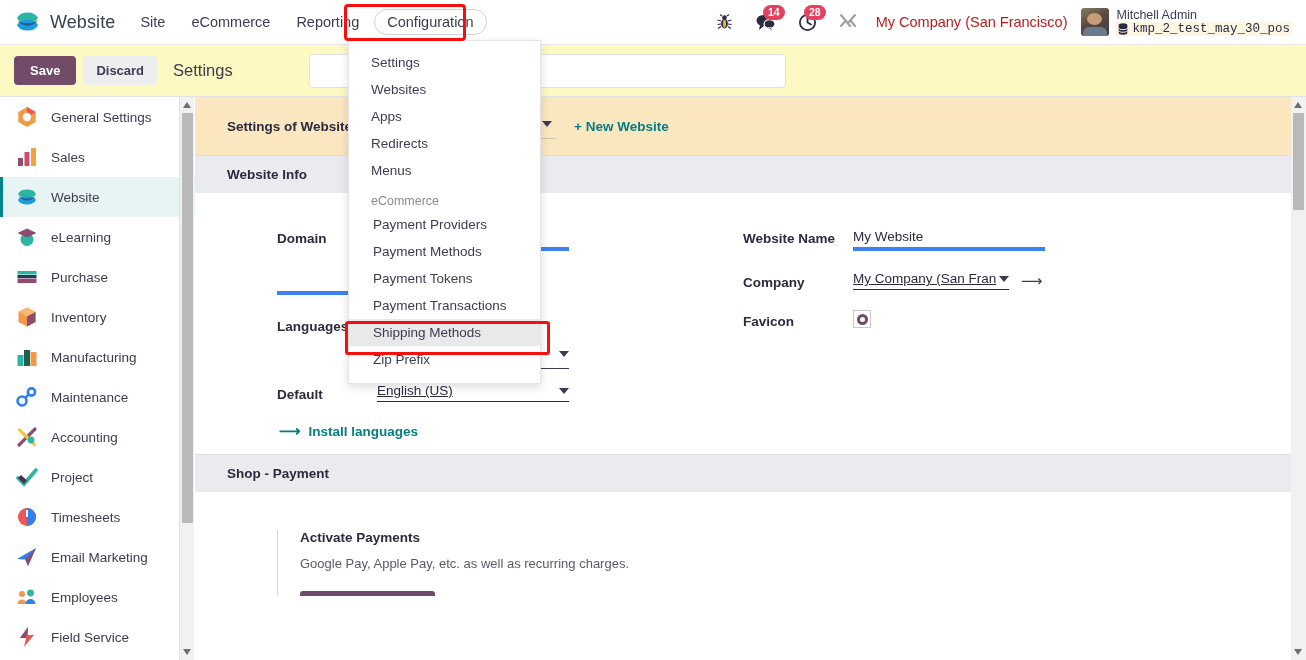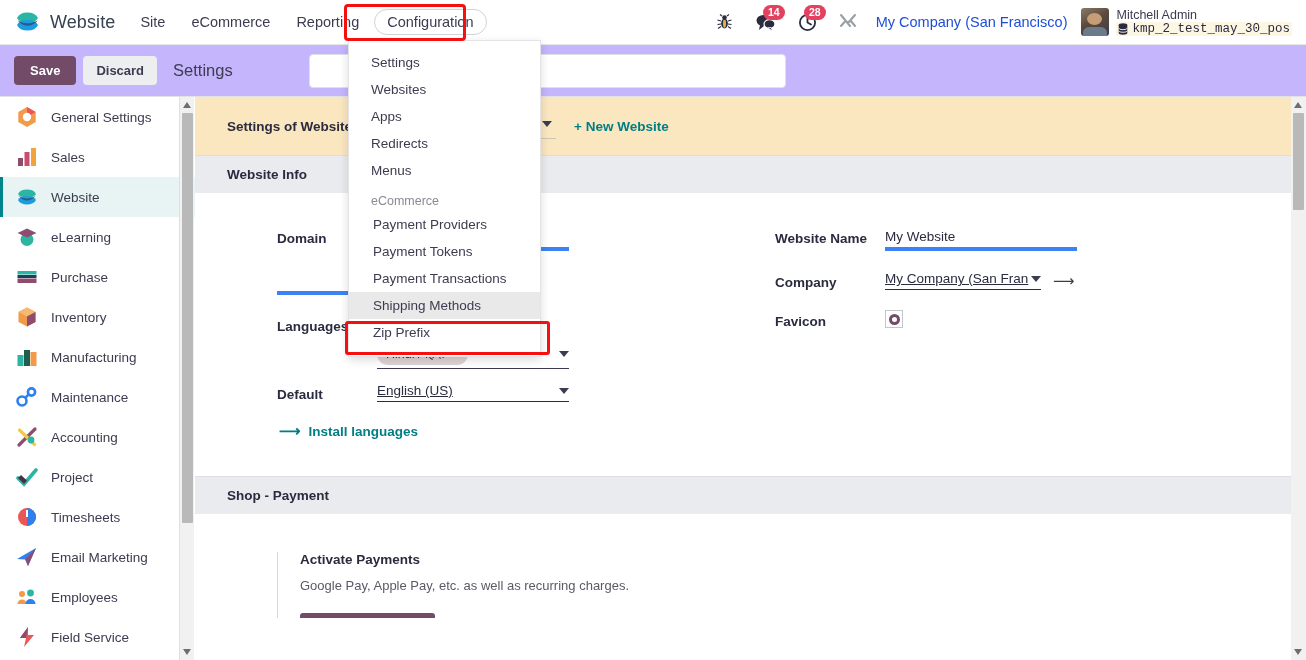--- a/index.html
+++ b/index.html
@@ -47,21 +47,21 @@
     gap: 0px; padding-right: 6px; height: 45px;
   }
   .sysicon { position: relative; padding: 0 11px; display:flex; align-items:flex-start; }
   .badge {
     position: absolute; top: -8px; right: 2px;
     background: #e4405f; color: #fff;
     font-size: 10.5px; font-weight: bold;
     border-radius: 9px; padding: 1px 5px 1px 5px;
     line-height: 13px;
   }
-  #company-name { font-size: 14.5px; color: #1d4ed8; padding: 0 14px 0 8px; white-space: nowrap; }
+  #company-name { font-size: 14.5px; color: #b91c1c; padding: 0 14px 0 8px; white-space: nowrap; }
   #user-block { display: flex; align-items: center; gap: 7px; padding-right: 8px; }
   #avatar {
     width: 28px; height: 28px; border-radius: 3px;
     background: linear-gradient(150deg,#8a7a68 0%,#5b4a3c 45%,#3d3c48 100%);
     overflow: hidden; position: relative;
   }
   #avatar::after {
     content:""; position:absolute; left:6px; top:5px;
     width:15px; height:12px; border-radius:50%;
     background:#c79d78;
@@ -75,21 +75,21 @@
   #user-name { font-size: 12.5px; color: #3c3c50; }
   #db-badge {
     font-size: 12.5px; font-family: "Liberation Mono", monospace;
     background: #fdf6e3; color: #2b2b40; padding: 0 2px;
     display: flex; align-items: center; gap: 4px;
   }
   
   #control-panel {
     position: absolute; top: 45px; left: 0;
     width: 1306px; height: 52px;
-    background: #c4b5fd; border-bottom: 1px solid #e2e2e4;
+    background: #fef9c3; border-bottom: 1px solid #e2e2e4;
     display: flex; align-items: center; padding: 0 14px;
     z-index: 20;
   }
   #btn-save {
     background: #714b67; color: #fff;
     font-size: 13px; font-weight: bold;
     border: none; border-radius: 4px;
     padding: 7px 16px; cursor: pointer;
   }
   #btn-discard {
@@ -167,23 +167,22 @@
     font-size: 13.5px; font-weight: bold; cursor: pointer;
   }
   .section-head {
     height: 38px; background: #e9ebee;
     display: flex; align-items: center;
     padding-left: 32px;
     font-size: 13.5px; font-weight: bold; color: #2b2b40;
     border-top: 1px solid #dcdee1;
   }
   #websiteinfo-body {
-    padding: 34px 0 36px 0; display: flex;
+    padding: 34px 0 14px 0; display: flex;
     position: relative;
-    gap: 32px;
   }
   .col { width: 490px; padding-left: 82px; }
   .frow { display: flex; margin-bottom: 20px; align-items: flex-start; }
   .flabel {
     width: 100px; font-size: 13.5px; font-weight: bold;
     color: #2b2b40; padding-top: 3px; line-height: 18px;
   }
   .fctl { position: relative; }
   .underline-input {
     width: 192px; border: none; border-bottom: 4px solid #3b82f6;
@@ -587,18 +586,19 @@
 </div>
 
 <div id="dropdown">
   <div class="dd-item">Settings</div>
   <div class="dd-item">Websites</div>
   <div class="dd-item">Apps</div>
   <div class="dd-item">Redirects</div>
   <div class="dd-item">Menus</div>
   <div class="dd-header">eCommerce</div>
   <div class="dd-item sub">Payment Providers</div>
+  <div class="dd-item sub">Payment Methods</div>
   <div class="dd-item sub">Payment Tokens</div>
   <div class="dd-item sub">Payment Transactions</div>
   <div class="dd-item sub sel">Shipping Methods</div>
   <div class="dd-item sub">Zip Prefix</div>
 </div>
 <div id="shipping-highlight"></div>
 
 </body></html>

